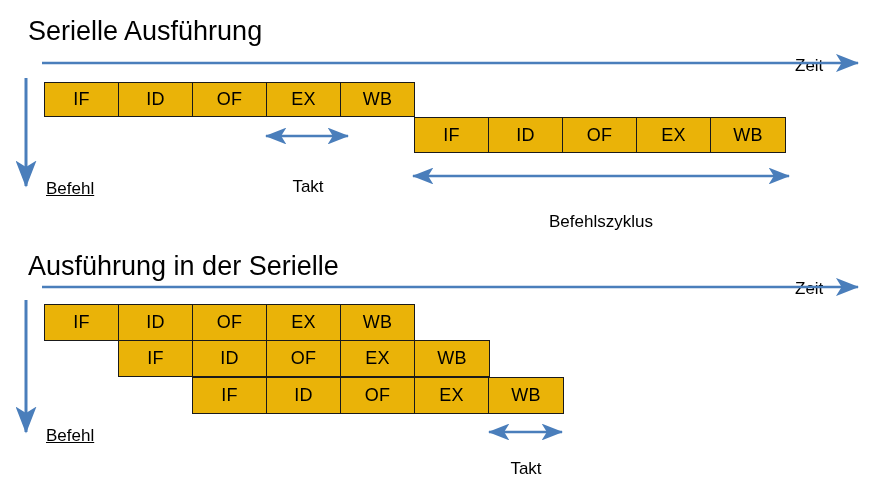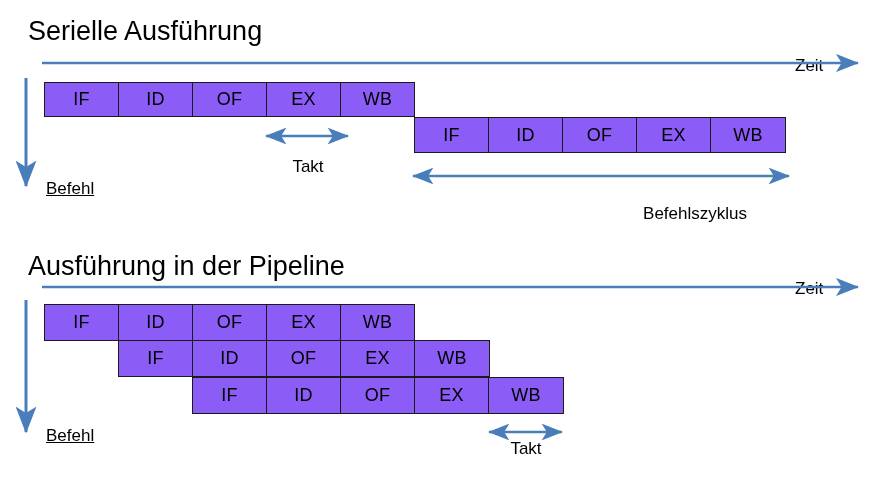--- a/index.html
+++ b/index.html
@@ -41,25 +41,26 @@
     line-height: 1;
     text-decoration: underline;
   }
   .span-label {
     position: absolute;
     font-size: 17px;
     color: #000000;
     white-space: nowrap;
     line-height: 1;
     text-align: center;
+    margin-top: 20px;
   }
   .stage-box {
     position: absolute;
     box-sizing: border-box;
-    background: #8b5cf6;
+    background: #eab308;
     border: 1.6px solid #1a1a1a;
     display: flex;
     align-items: center;
     justify-content: center;
     font-size: 18px;
     color: #000000;
     letter-spacing: 0.2px;
   }
   .svg-layer {
     position: absolute;
@@ -89,23 +90,23 @@
   <div class="stage-box" style="left:340px; top:82px; width:75px; height:35px;">WB</div>
 
   <div class="stage-box" style="left:414px; top:117px; width:75px; height:36px;">IF</div>
   <div class="stage-box" style="left:488px; top:117px; width:75px; height:36px;">ID</div>
   <div class="stage-box" style="left:562px; top:117px; width:75px; height:36px;">OF</div>
   <div class="stage-box" style="left:636px; top:117px; width:75px; height:36px;">EX</div>
   <div class="stage-box" style="left:710px; top:117px; width:76px; height:36px;">WB</div>
 
   <div class="span-label" style="left:265px; top:158px; width:86px;">Takt</div>
 
-  <div class="span-label" style="left:455px; top:205px; width:292px;text-align:right;">Befehlszyklus</div>
+  <div class="span-label" style="left:455px; top:193px; width:292px;">Befehlszyklus</div>
 
-  <div class="title" style="left:28px; top:253px;">Ausführung in der Pipeline</div>
+  <div class="title" style="left:28px; top:253px;">Ausführung in der Serielle</div>
 
   <div class="axis-label" style="left:795px; top:252px;">Zeit</div>
 
   <div class="side-label" style="left:46px; top:427px;">Befehl</div>
 
   <div class="stage-box" style="left:44px;  top:304px; width:75px; height:37px;">IF</div>
   <div class="stage-box" style="left:118px; top:304px; width:75px; height:37px;">ID</div>
   <div class="stage-box" style="left:192px; top:304px; width:75px; height:37px;">OF</div>
   <div class="stage-box" style="left:266px; top:304px; width:75px; height:37px;">EX</div>
   <div class="stage-box" style="left:340px; top:304px; width:75px; height:37px;">WB</div>

